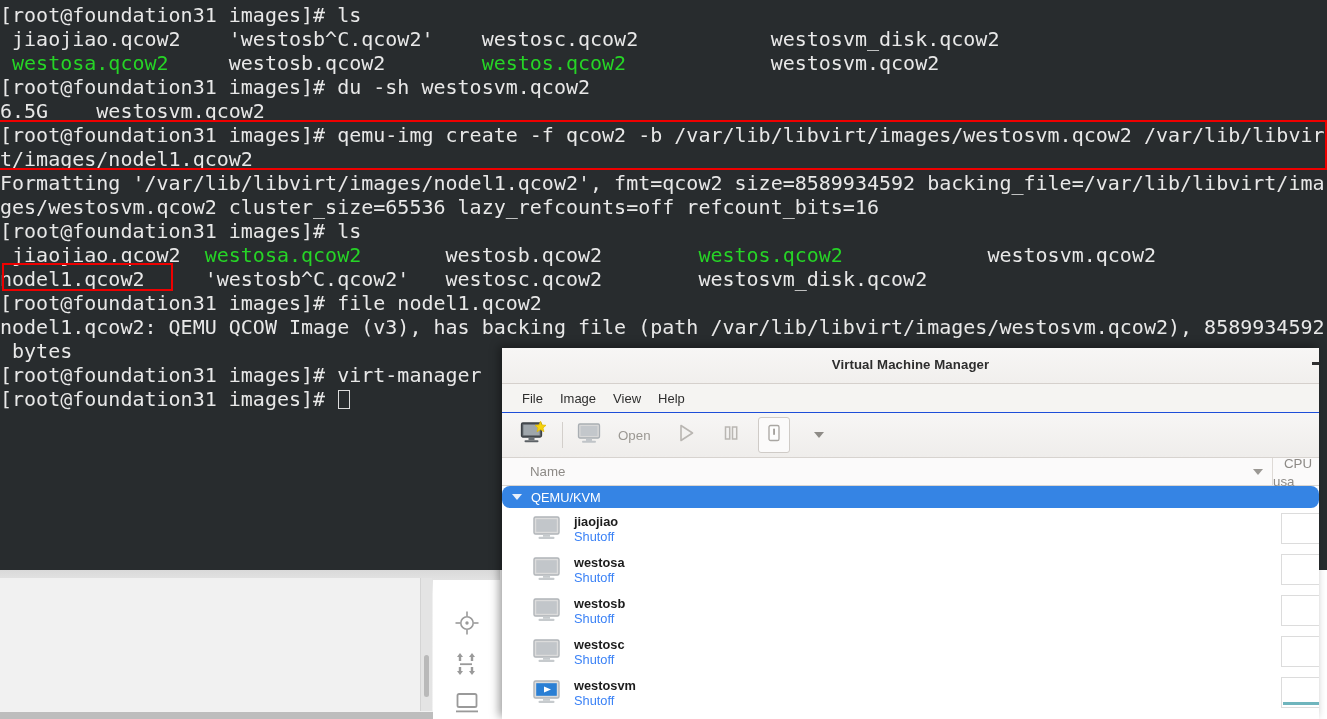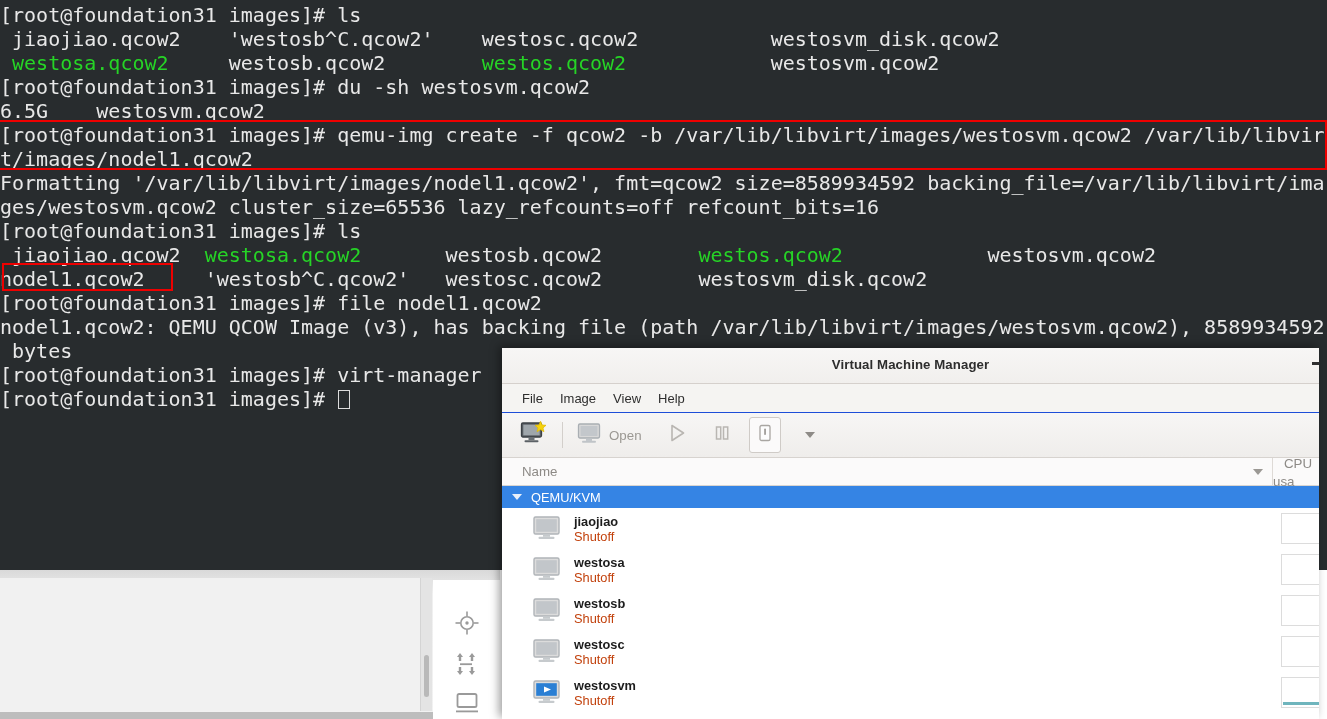--- a/index.html
+++ b/index.html
@@ -207,21 +207,21 @@
   }
   .tb-sep {
     width: 1px;
     height: 26px;
     background: #d3cfcb;
     margin: 0 6px 0 8px;
   }
   .tb-label {
     font-size: 13.3px;
     color: #9b9893;
-    margin-left: 7px;
+    margin-left: 16px;
   }
   .tb-caret {
     width: 0; height: 0;
     border-left: 5.5px solid transparent;
     border-right: 5.5px solid transparent;
     border-top: 6px solid #8e8b87;
     margin-left: 9px;
   }
 
   
@@ -237,21 +237,21 @@
     position: relative;
     flex: 0 0 770px;
     height: 27px;
     display: flex;
     align-items: center;
     border-right: 1px solid #dedad6;
   }
   #col-name-label {
     font-size: 13.3px;
     color: #8d8a86;
-    margin-left: 20px;
+    margin-left: 28px;
   }
   #col-name-caret {
     position: absolute;
     right: 9px;
     top: 11px;
     width: 0; height: 0;
     border-left: 5.5px solid transparent;
     border-right: 5.5px solid transparent;
     border-top: 6px solid #9b9894;
   }
@@ -267,20 +267,21 @@
     background: #ffffff;
     height: 237px;
     overflow: hidden;
   }
   #group-row {
     height: 22px;
     background: #3584e4;
     display: flex;
     align-items: center;
     padding-left: 10px;
+    border-radius: 8px;
   }
   #group-caret {
     width: 0; height: 0;
     border-left: 5px solid transparent;
     border-right: 5px solid transparent;
     border-top: 6px solid #e9f0fa;
     margin-right: 9px;
   }
   #group-label {
     font-size: 12.8px;
@@ -311,21 +312,21 @@
     justify-content: center;
     line-height: 15px;
   }
   .vm-name {
     font-size: 12.8px;
     font-weight: bold;
     color: #1c1c1c;
   }
   .vm-state {
     font-size: 12.8px;
-    color: #c2410c;
+    color: #3b82f6;
   }
   .vm-spark {
     flex: 0 0 auto;
     width: 72px;
     height: 31px;
     margin-left: 9px;
     border: 1px solid #dcdcdc;
     background: #ffffff;
     position: relative;
     box-sizing: border-box;

